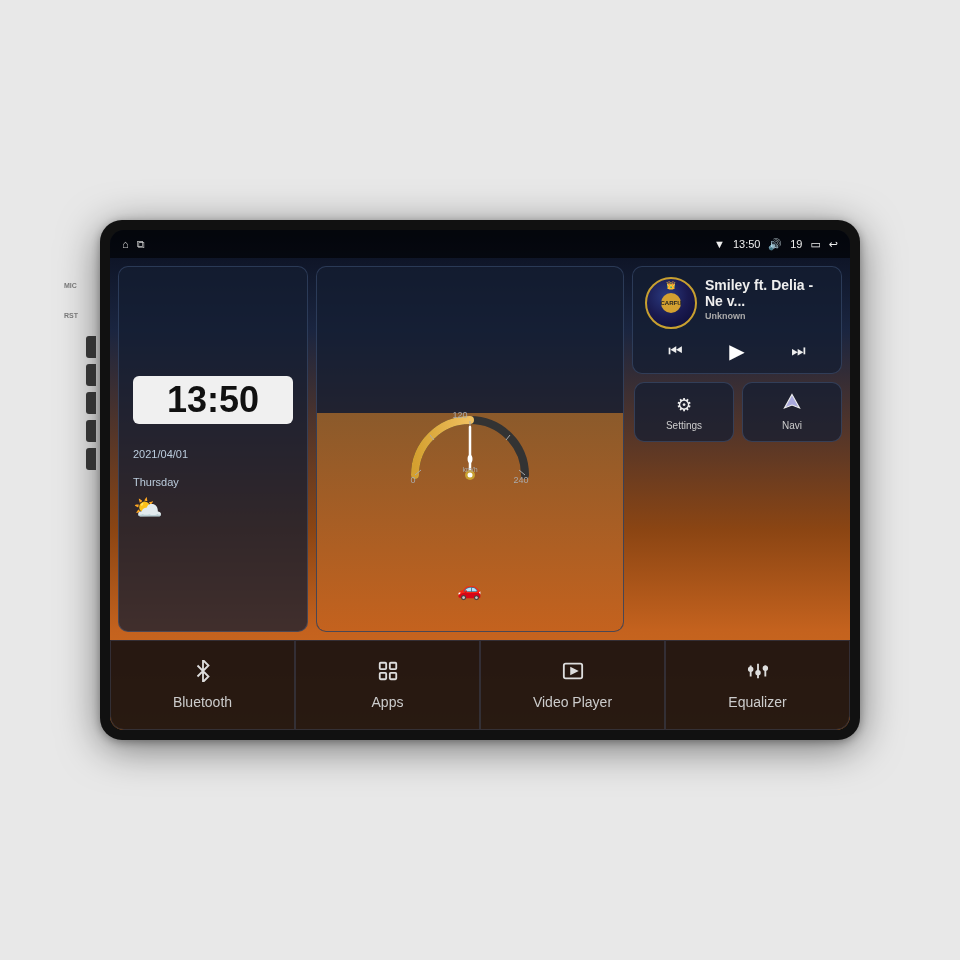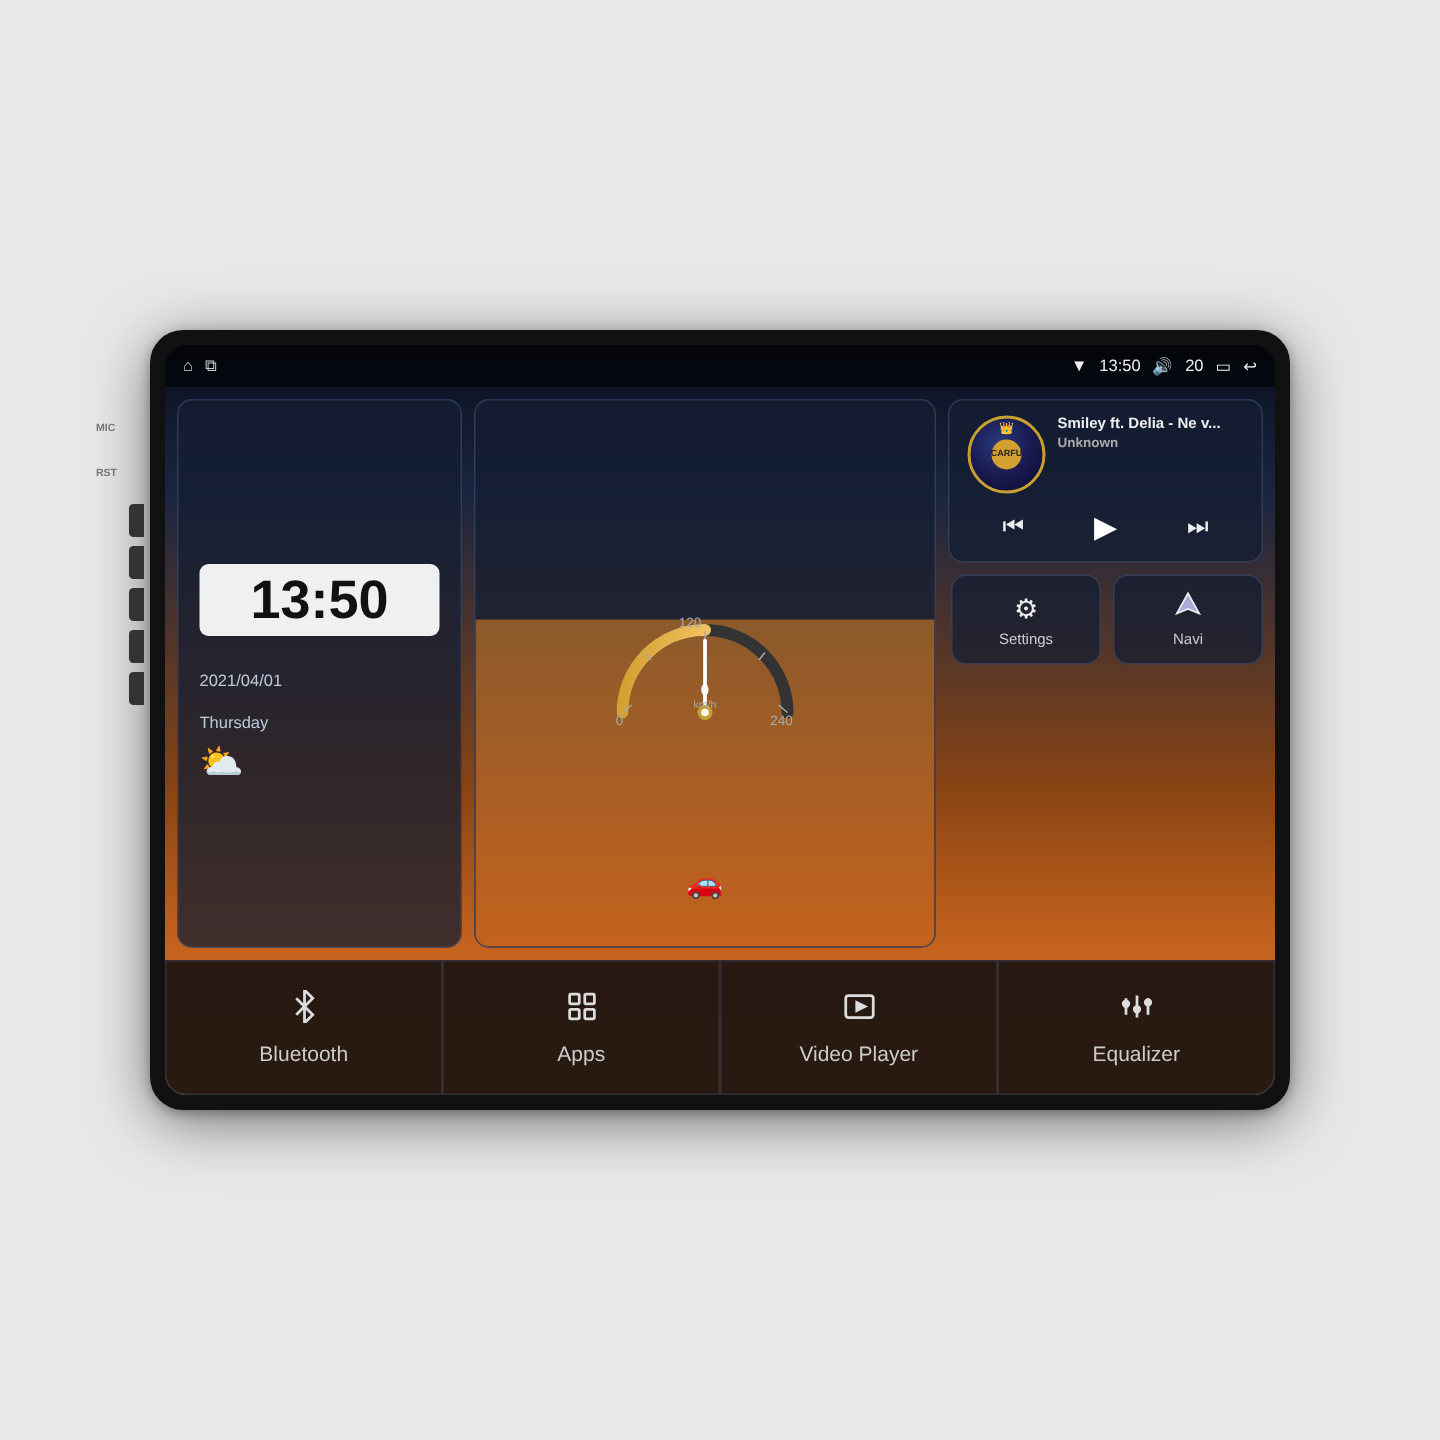--- a/index.html
+++ b/index.html
@@ -229,21 +229,21 @@
       color: #111;
       font-weight: bold;
     }
 
     .music-info {
       flex: 1;
     }
 
     .music-title {
       color: #eee;
-      font-size: 10px;
+      font-size: 14px;
       font-weight: bold;
     }
 
     .music-artist {
       color: #aaa;
       font-size: 9px;
       margin-top: 2px;
       font-weight: bold;
     }
 
@@ -373,21 +373,21 @@
 
     <div class="status-bar">
       <div class="status-left">
         <span class="status-icon">⌂</span>
         <span class="status-icon">⧉</span>
       </div>
       <div class="status-right">
         <span>▼</span>
         <span>13:50</span>
         <span>🔊</span>
-        <span>20</span>
+        <span>19</span>
         <span>▭</span>
         <span>↩</span>
       </div>
     </div>
 
     <div class="main-content">
 
       <div class="top-row">
 
         <div class="clock-widget">

